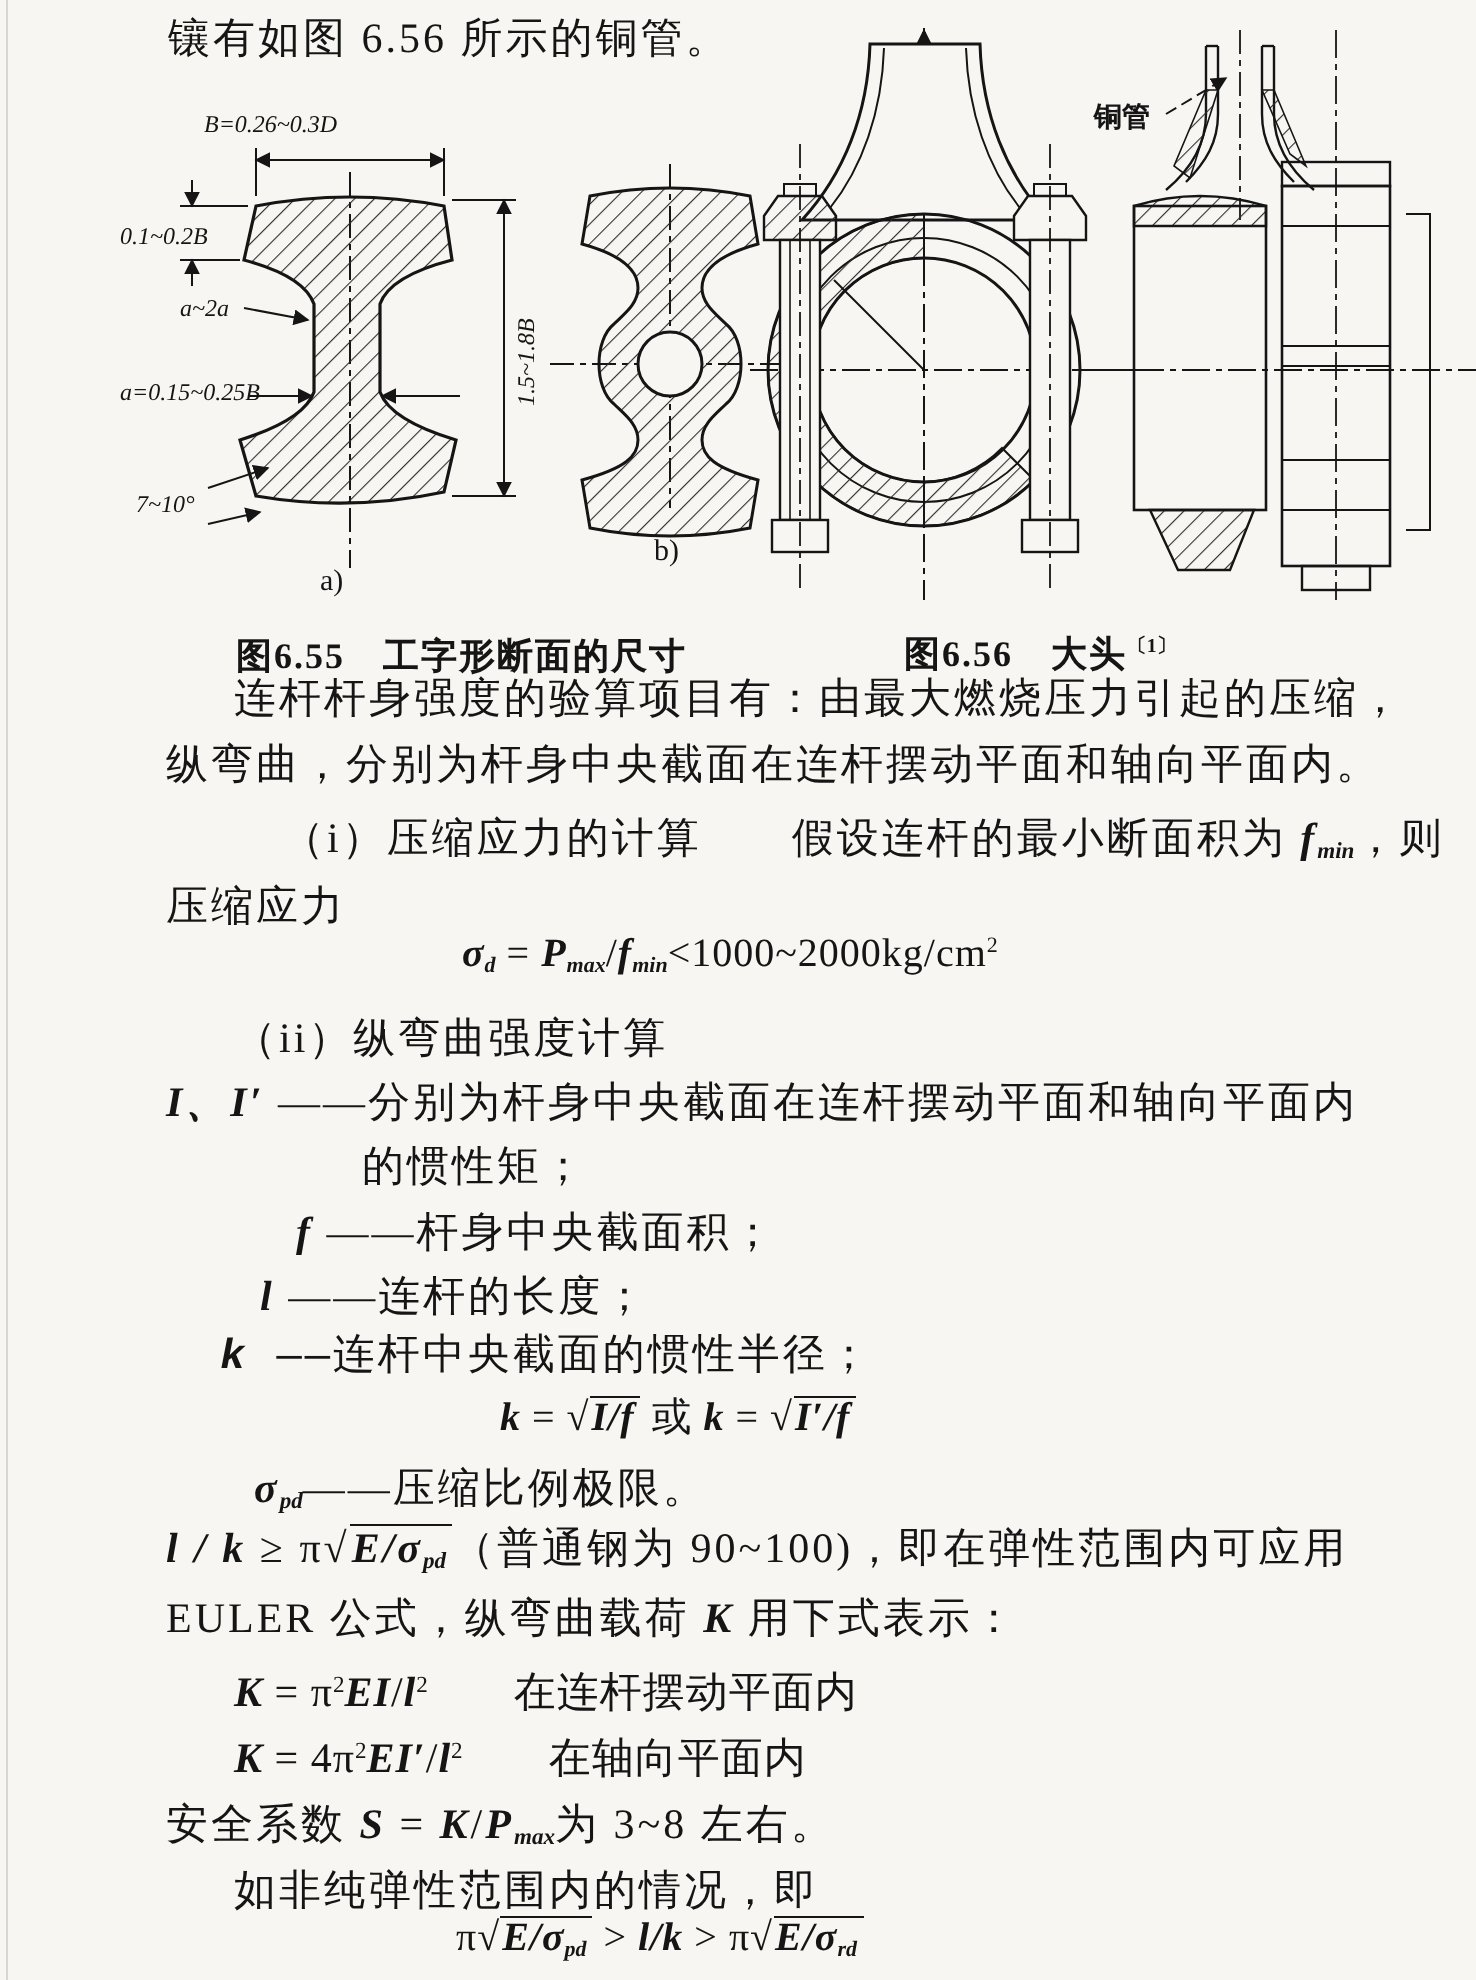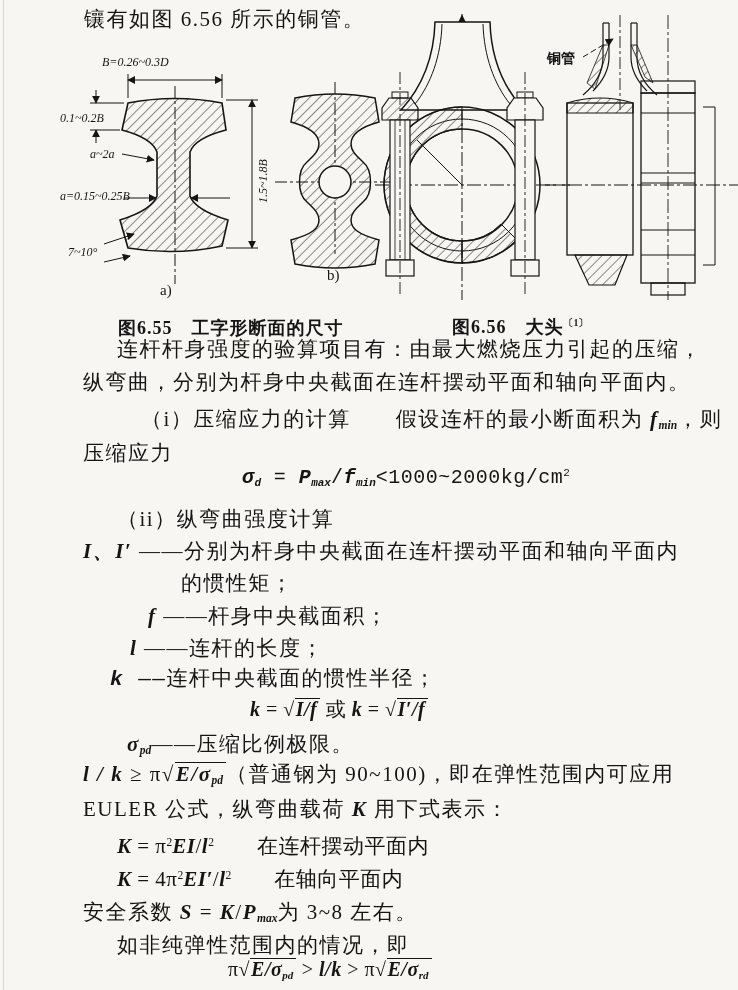--- a/index.html
+++ b/index.html
@@ -159,21 +159,21 @@
 
 <div class="tline caption" style="left:118px;top:301px;">图6.55　工字形断面的尺寸</div>
 <div class="tline caption" style="left:452px;top:300px;"><span>图6.56　大头</span><sup>〔1〕</sup></div>
 
 <div class="tline" style="left:117px;top:336px;">连杆杆身强度的验算项目有：由最大燃烧压力引起的压缩，</div>
 <div class="tline" style="left:83px;top:369px;">纵弯曲，分别为杆身中央截面在连杆摆动平面和轴向平面内。</div>
 
 <div class="tline" style="left:117px;top:406px;margin-left:24px;"><span>（i）压缩应力的计算　　假设连杆的最小断面积为 </span><span class="it">f</span><sub class="it">min</sub><span>，则</span></div>
 <div class="tline" style="left:83px;top:440px;">压缩应力</div>
 
-<div class="tline formula" style="left:242px;top:465px;font-family:Liberation Mono, monospace;"><span class="it">σ</span><sub class="it">d</sub><span> = </span><span class="it">P</span><sub class="it">max</sub><span>/</span><span class="it">f</span><sub class="it">min</sub><span>&lt;1000~2000kg/cm</span><sup>2</sup></div>
+<div class="tline formula" style="left:231px;top:465px;"><span class="it">σ</span><sub class="it">d</sub><span> = </span><span class="it">P</span><sub class="it">max</sub><span>/</span><span class="it">f</span><sub class="it">min</sub><span>&lt;1000~2000kg/cm</span><sup>2</sup></div>
 
 <div class="tline" style="left:117px;top:506px;">（ii）纵弯曲强度计算</div>
 
 <div class="tline" style="left:83px;top:538px;"><span class="it">I、I′</span><span> ——分别为杆身中央截面在连杆摆动平面和轴向平面内</span></div>
 <div class="tline" style="left:181px;top:570px;">的惯性矩；</div>
 <div class="tline" style="left:132px;top:603px;margin-left:16px;"><span class="it">f</span><span> ——杆身中央截面积；</span></div>
 <div class="tline" style="left:130px;top:635px;"><span class="it">l</span><span> ——连杆的长度；</span></div>
 <div class="tline" style="left:110px;top:667px;font-family:Liberation Mono, monospace;"><span class="it">k</span><span> ——连杆中央截面的惯性半径；</span></div>
 
 <div class="tline formula" style="left:250px;top:697px;"><span class="it">k</span><span> = √</span><span class="over"><span class="it">I/f</span></span><span> 或 </span><span class="it">k</span><span> = √</span><span class="over"><span class="it">I′/f</span></span></div>

